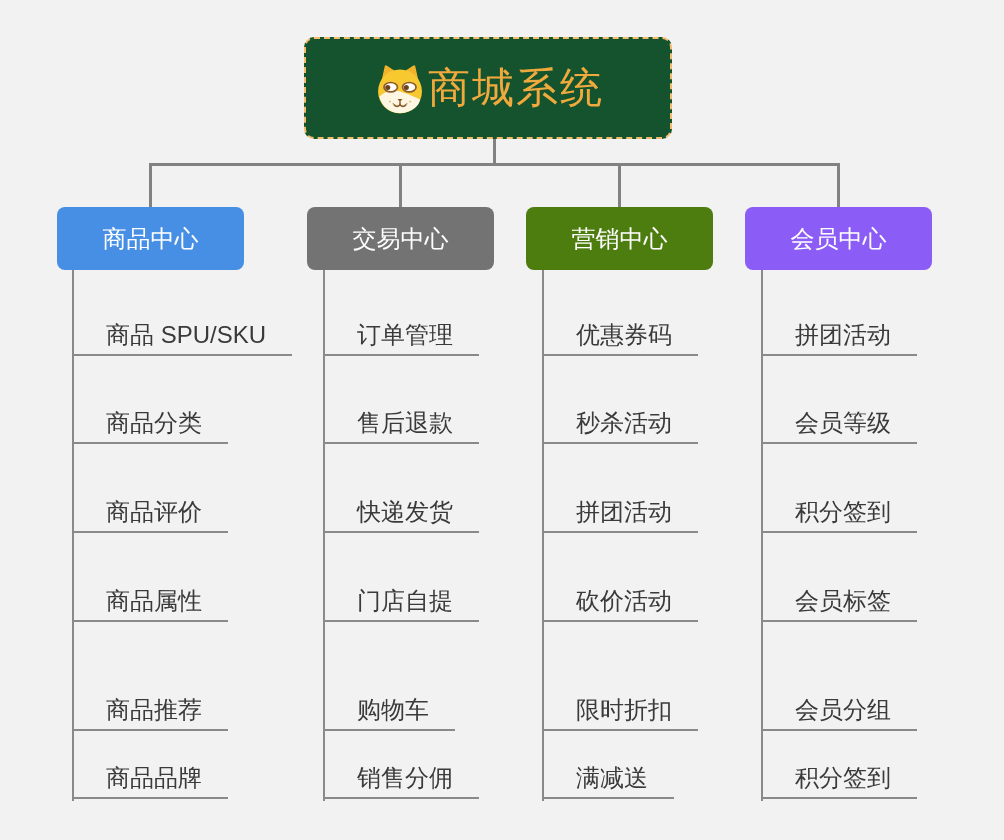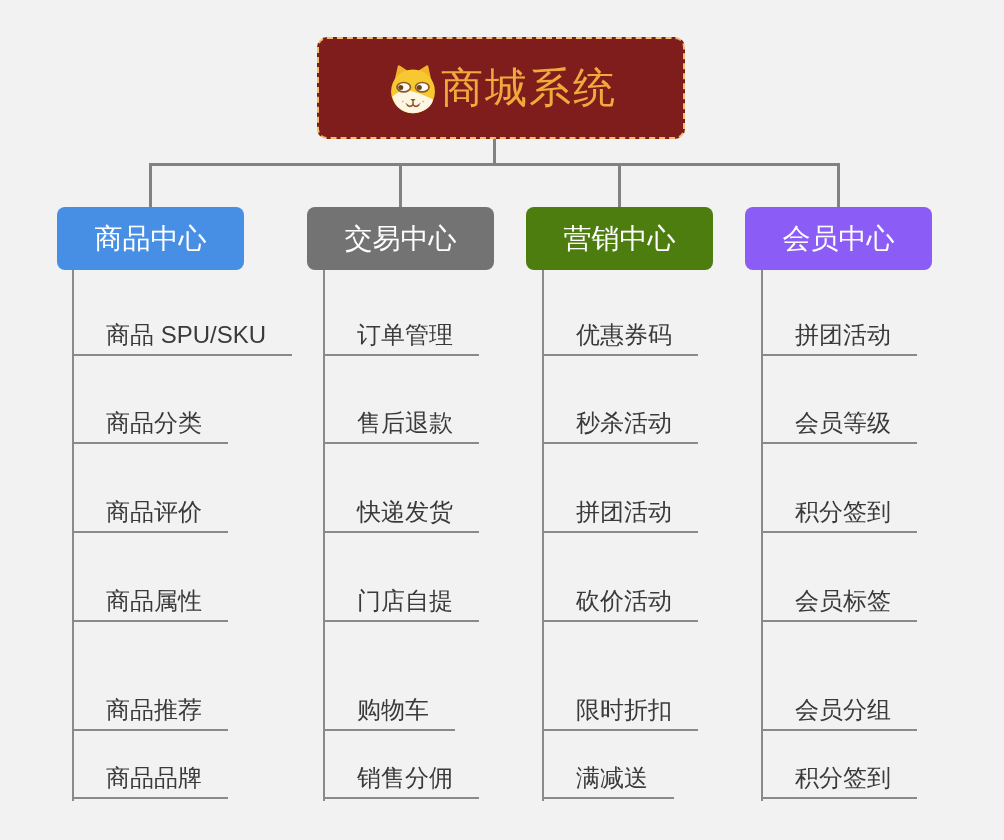--- a/index.html
+++ b/index.html
@@ -22,42 +22,42 @@
   .drop-1{left:399px;}
   .drop-2{left:618px;}
   .drop-3{left:837px;}
   .colline{top:270px;width:2px;height:531px;background:#8a8a8a;}
   .colline-0{left:72px;}
   .colline-1{left:323px;}
   .colline-2{left:542px;}
   .colline-3{left:761px;}
   
   .root-node{
-    position:absolute;left:317px;top:37px;width:368px;height:102px;
-    background:#7f1d1d;
+    position:absolute;left:304px;top:37px;width:368px;height:102px;
+    background:#14532d;
     border:2px dashed #f3be6c;
     border-radius:10px;
     box-sizing:border-box;
     display:flex;align-items:center;justify-content:center;
   }
   .root-icon{width:56px;height:54px;display:inline-flex;flex:0 0 auto;}
   .root-label{
     font-size:42px;
     letter-spacing:2px;
     color:#f0a93c;
     white-space:nowrap;
     line-height:1;
   }
   
   .branch{
     position:absolute;top:207px;width:187px;height:63px;
     border-radius:8px;
     display:flex;align-items:center;justify-content:center;
     color:#ffffff;
-    font-size:28px;
+    font-size:24px;
     white-space:nowrap;
   }
   .branch-0{left:57px;background:#478fe5;}
   .branch-1{left:307px;background:#e45a5a;}
   .branch-2{left:526px;background:#eda93a;}
   .branch-3{left:745px;background:#6cbe45;}
   
   .leaves{position:absolute;top:0;height:0;}
   .leaves-0{left:72px;}
   .leaves-1{left:323px;}

